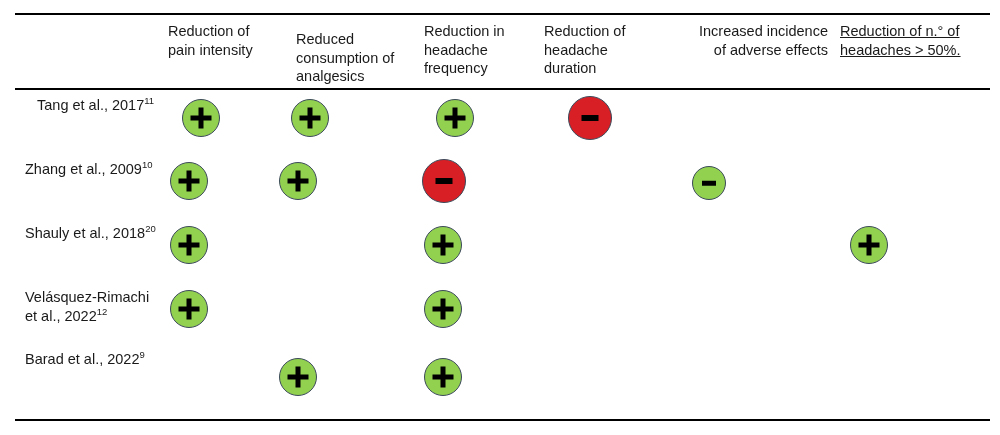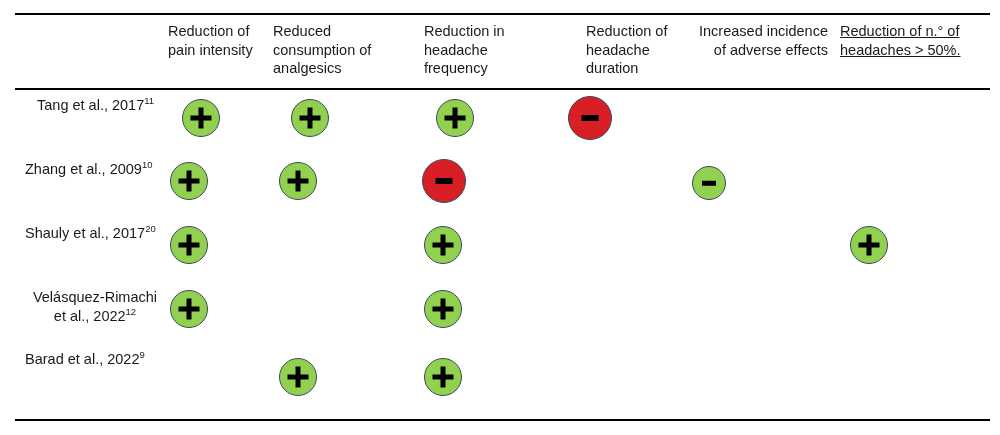--- a/index.html
+++ b/index.html
@@ -42,23 +42,23 @@
   }
   .col-head {
     position: absolute;
     top: 0;
     font-size: 14.5px;
     line-height: 18.5px;
     color: #1a1a1a;
     font-weight: 400;
   }
   .ch1 { left: 168px; width: 104px; }
-  .ch2 { left: 273px; width: 132px; }
+  .ch2 { left: 296px; width: 132px; margin-top: 8px; }
   .ch3 { left: 424px; width: 120px; }
-  .ch4 { left: 586px; width: 118px; }
+  .ch4 { left: 544px; width: 118px; }
   .ch5 { left: 686px; width: 142px; text-align: right; }
   .ch6 { left: 840px; width: 150px; text-decoration: underline; }
 
   
   .row {
     position: absolute;
     left: 0;
     width: 1000px;
   }
   .row-label {
@@ -78,21 +78,21 @@
   
   .r1 { top: 93px;  height: 64px; margin-left: 12px; }
   .r2 { top: 157px; height: 63px; }
   .r3 { top: 221px; height: 62px; }
   .r4 { top: 286px; height: 64px; }
   .r5 { top: 348px; height: 56px; }
 
   .r1 .row-label { top: 3px; }
   .r2 .row-label { top: 3px; }
   .r3 .row-label { top: 3px; }
-  .r4 .row-label { top: 2px; text-align: center; }
+  .r4 .row-label { top: 2px; }
   .r5 .row-label { top: 2px; }
 
   
   .marker {
     position: absolute;
     border-radius: 50%;
     border: 1.6px solid #3c4a5a;
     box-sizing: border-box;
     display: flex;
     align-items: center;
@@ -190,21 +190,21 @@
     <div class="marker m-lg" style="left:422px; top:2px; background:#d91f26;">
       <span class="glyph minus"></span>
     </div>
     <div class="marker m-sm" style="left:692px; top:9px; background:#92d050;">
       <span class="glyph minus"></span>
     </div>
   </div>
 
   <div class="row r3">
     <div class="row-label">
-      <span>Shauly et al., 2017</span><sup>20</sup>
+      <span>Shauly et al., 2018</span><sup>20</sup>
     </div>
     <div class="marker m-md" style="left:170px; top:5px; background:#92d050;">
       <span class="glyph plus"></span>
     </div>
     <div class="marker m-md" style="left:424px; top:5px; background:#92d050;">
       <span class="glyph plus"></span>
     </div>
     <div class="marker m-md" style="left:850px; top:5px; background:#92d050;">
       <span class="glyph plus"></span>
     </div>

